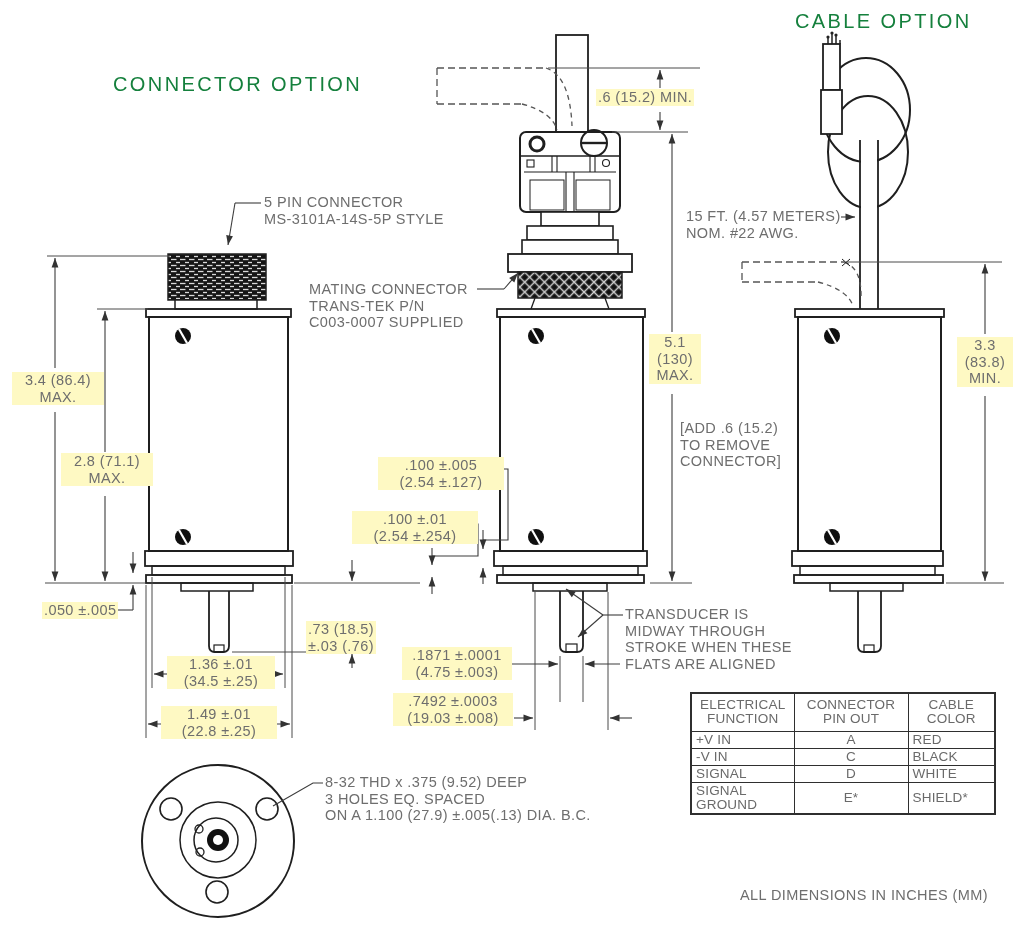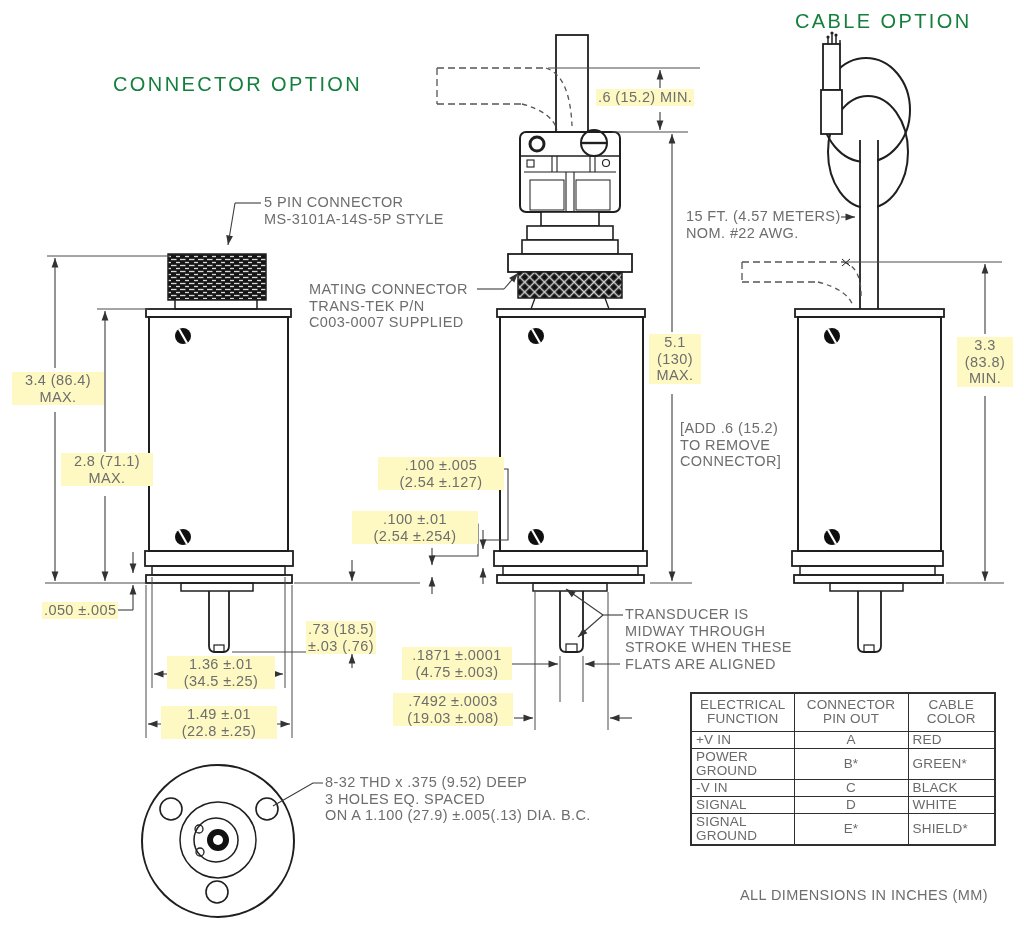--- a/index.html
+++ b/index.html
@@ -299,26 +299,20 @@
     <th class="c">CONNECTOR
 PIN OUT</th>
     <th class="c">CABLE
 COLOR</th>
   </tr>
   <tr style="height:16px;">
     <td>+V IN</td>
     <td class="c">A</td>
     <td>RED</td>
   </tr>
-  <tr style="height:29px;">
-    <td>POWER
-GROUND</td>
-    <td class="c">B*</td>
-    <td>GREEN*</td>
-  </tr>
   <tr style="height:16px;">
     <td>-V IN</td>
     <td class="c">C</td>
     <td>BLACK</td>
   </tr>
   <tr style="height:17px;">
     <td>SIGNAL</td>
     <td class="c">D</td>
     <td>WHITE</td>
   </tr>

